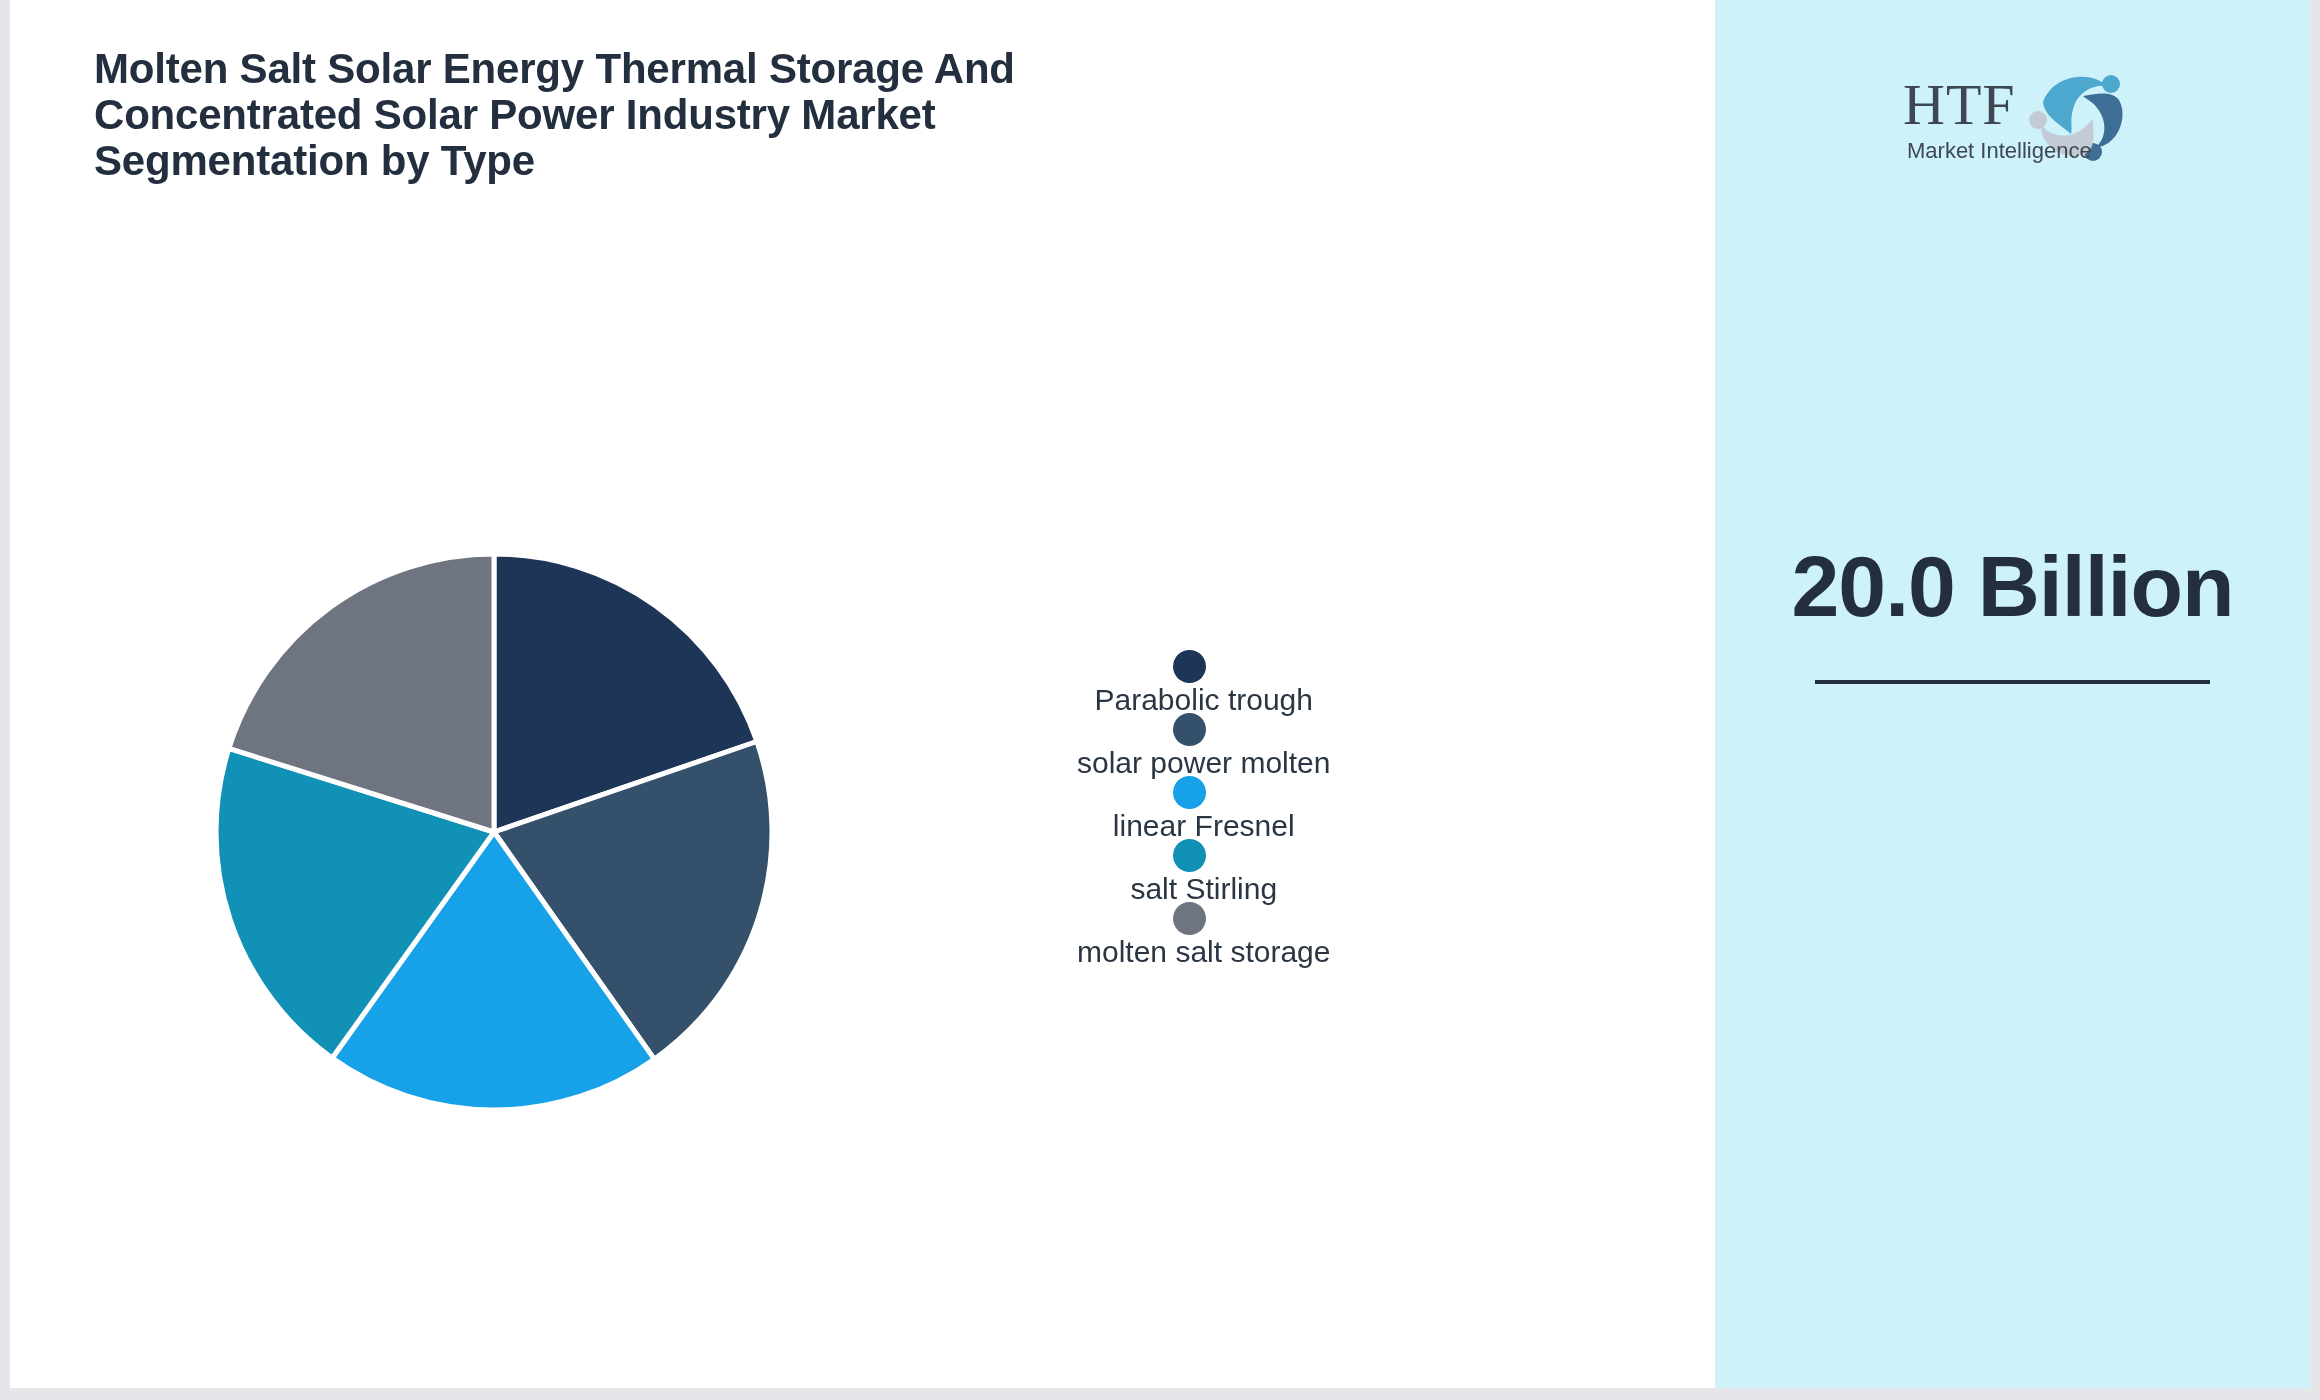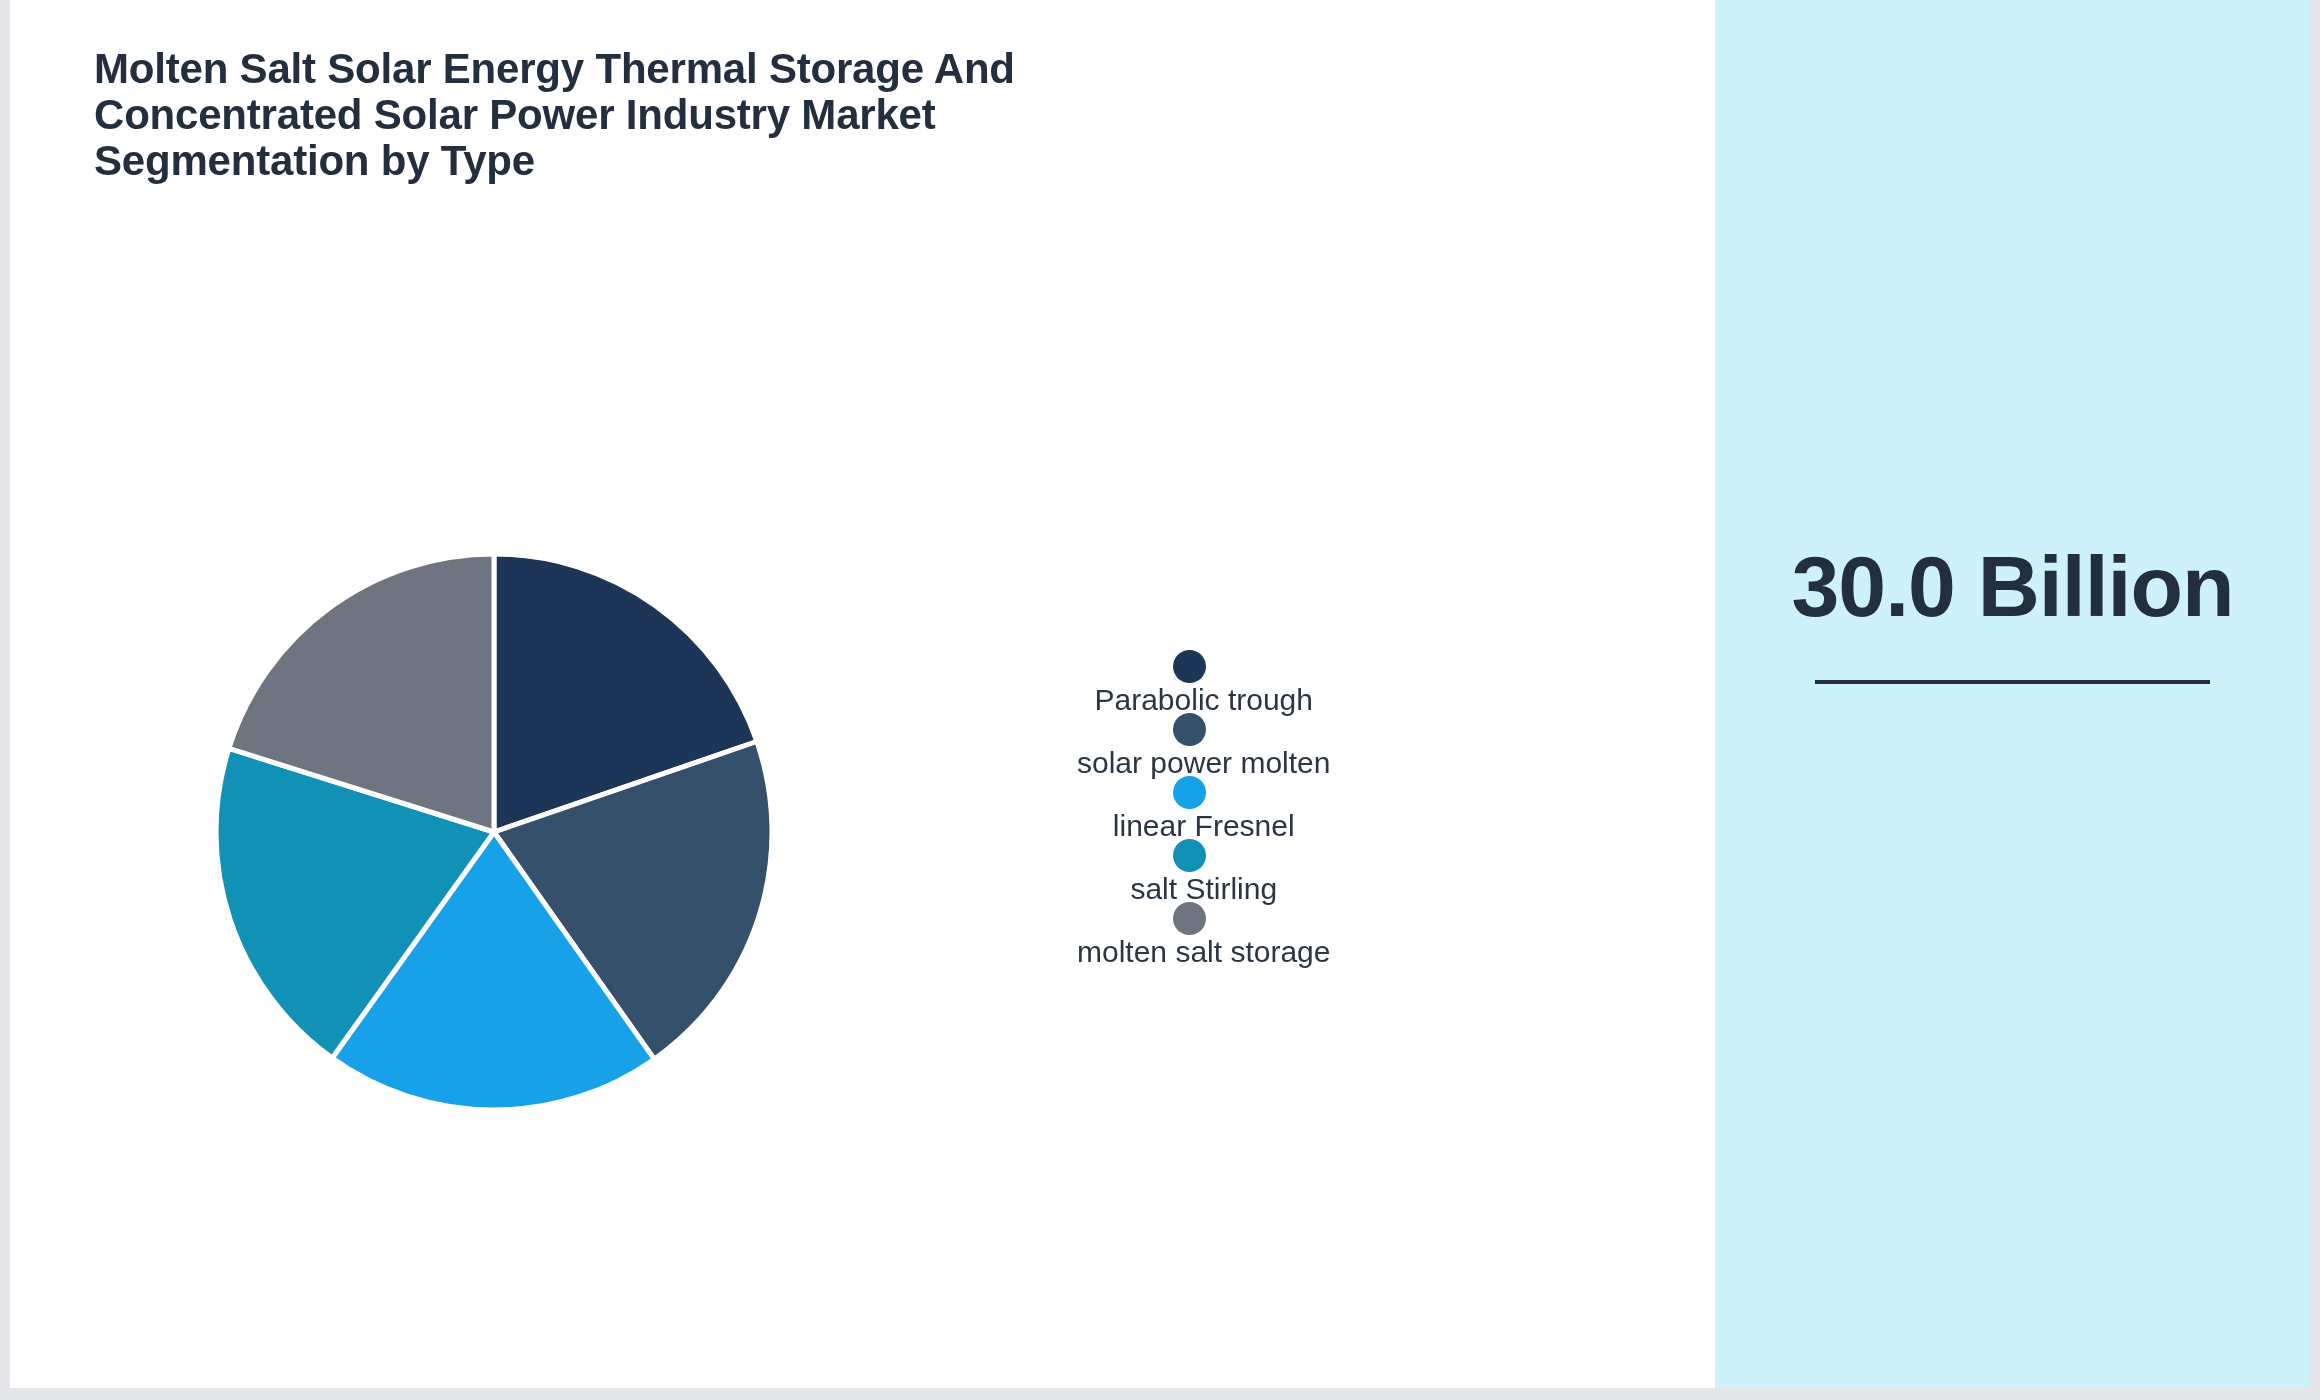--- a/index.html
+++ b/index.html
@@ -172,20 +172,40 @@
         <div class="legend-item">
           <span class="legend-swatch" style="background: rgb(110, 116, 128);"></span>
           <span class="legend-label">molten salt storage</span>
         </div>
       </div>
 
   </div>
 
   <div id="right-panel">
 
+    <div id="brand-logo">
+      <svg viewBox="0 0 240 105">
+
+        <text x="10" y="62" font-family="'Liberation Serif', serif" font-size="58" fill="#3f4750" letter-spacing="1">HTF</text>
+
+        <g>
+          <path d="M150 40 C160 12 198 8 214 24 C200 22 186 30 181 44 C176 58 180 66 178 72
+                   C170 64 152 56 150 40 Z" fill="#4da8cf"></path>
+          <circle cx="218" cy="22" r="9" fill="#4da8cf"></circle>
+          <path d="M226 38 C236 56 224 84 202 86 C212 78 214 64 208 52
+                   C202 40 194 38 190 34 C201 32 219 28 226 38 Z" fill="#3d6e96"></path>
+          <circle cx="200" cy="90" r="9" fill="#3d6e96"></circle>
+          <path d="M192 92 C172 100 146 84 148 62 C154 72 168 76 180 72
+                   C192 68 196 60 200 57 C200 68 204 86 192 92 Z" fill="#c3ccd6"></path>
+          <circle cx="145" cy="58" r="9" fill="#c3ccd6"></circle>
+        </g>
+
+        <text x="14" y="96" font-family="'Liberation Sans', sans-serif" font-size="22" fill="#3f4750">Market Intelligence</text>
+      </svg>
+    </div>
 
     <div id="stat-block">
-      <div id="stat-value">30.0 Billion</div>
+      <div id="stat-value">20.0 Billion</div>
       <div id="stat-divider"></div>
     </div>
 
   </div>
 </div>
 
 </body></html>

